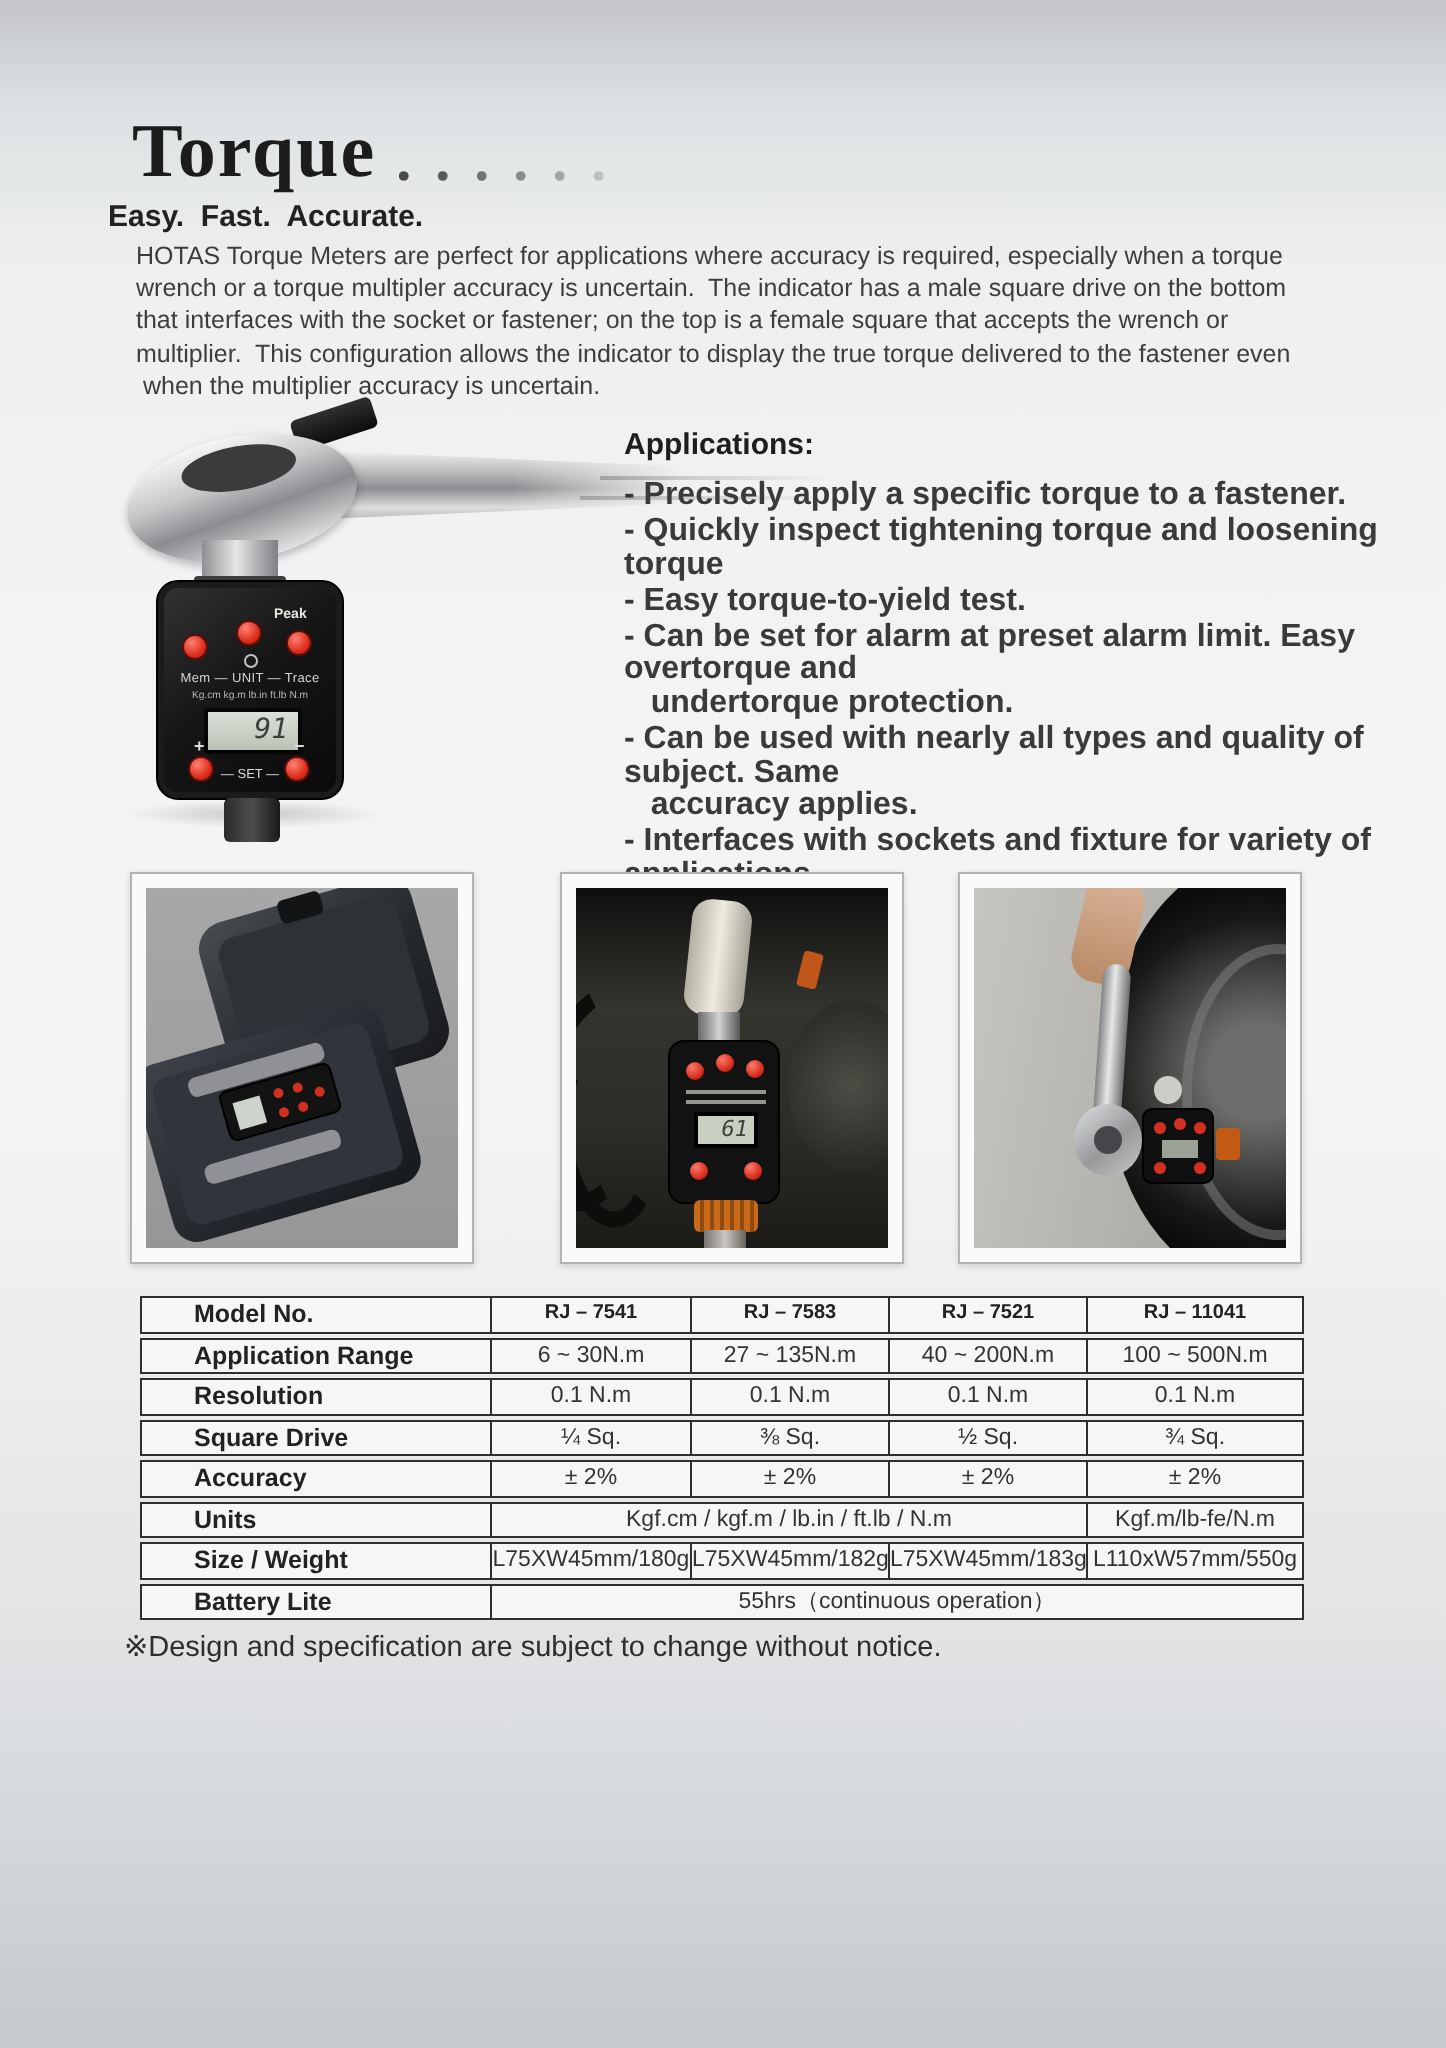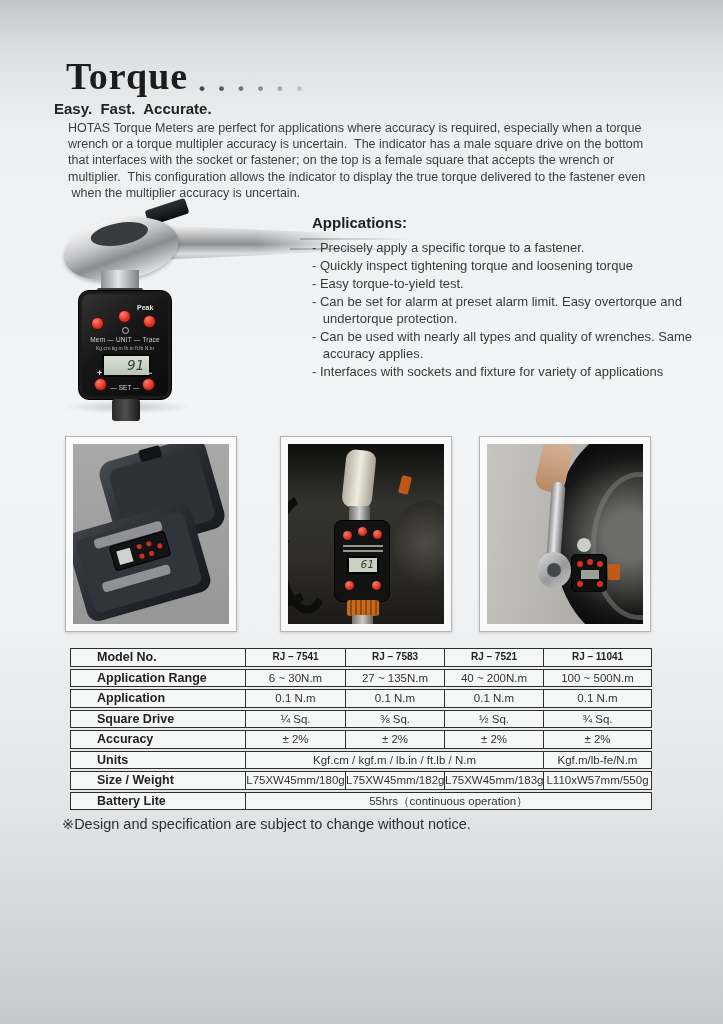--- a/index.html
+++ b/index.html
@@ -15,21 +15,21 @@
   .dots {
     font-size:30px; font-weight:bold; letter-spacing:12px; margin-left:10px; color:#4a4a4a;
     -webkit-mask-image:linear-gradient(to right,#000 10%,rgba(0,0,0,0.12) 100%);
     mask-image:linear-gradient(to right,#000 10%,rgba(0,0,0,0.12) 100%);
   }
   .tagline { position:absolute; left:54px; top:100px; font-size:15px; font-weight:bold; color:#222; white-space:pre; }
   .intro { position:absolute; left:68px; top:120px; width:648px; font-size:12.5px; line-height:16.2px; color:#3d3d3d; white-space:pre-wrap; }
   
   .apps { position:absolute; left:312px; top:214px; width:408px; }
   .apps-heading { font-size:15px; font-weight:bold; color:#1e1e1e; margin-bottom:9px; }
-  .app-item { font-size:13px; line-height:16.6px; color:#3a3a3a; white-space:pre-wrap; margin-bottom:1.5px; }
+  .app-item { font-size:16px; line-height:16.6px; color:#3a3a3a; white-space:pre-wrap; margin-bottom:1.5px;font-weight:bold; }
   
   .hero { position:absolute; left:0; top:200px; width:420px; height:235px; }
   .hero * { position:absolute; }
   .wrench-handle {
     left:150px; top:25px; width:195px; height:35px;
     background:linear-gradient(180deg,#f2f2f2 0%,#bcbdbf 30%,#8d8e91 55%,#dcddde 82%,#b9babc 100%);
     clip-path:polygon(0 0,100% 24%,100% 76%,0 100%);
     -webkit-mask-image:linear-gradient(to right,#000 55%,transparent 98%);
     mask-image:linear-gradient(to right,#000 55%,transparent 98%);
   }
@@ -186,21 +186,21 @@
     <div class="drive-stub"></div>
   </div>
 
   <div class="apps">
     <div class="apps-heading">Applications:</div>
     <div class="app-item">- Precisely apply a specific torque to a fastener.</div>
     <div class="app-item">- Quickly inspect tightening torque and loosening torque</div>
     <div class="app-item">- Easy torque-to-yield test.</div>
     <div class="app-item">- Can be set for alarm at preset alarm limit. Easy overtorque and
    undertorque protection.</div>
-    <div class="app-item">- Can be used with nearly all types and quality of wrenches. Same
+    <div class="app-item">- Can be used with nearly all types and quality of subject. Same
    accuracy applies.</div>
     <div class="app-item">- Interfaces with sockets and fixture for variety of applications</div>
   </div>
 
   <div class="photo-frame pf1">
     <div class="photo ph-case">
       <div class="case-lid">
         <div class="lid-inset"></div>
         <div class="lid-clasp"></div>
       </div>
@@ -276,21 +276,21 @@
       <div class="tcell c-val4 c-model">RJ – 11041</div>
     </div>
     <div class="trow">
       <div class="tcell c-label">Application Range</div>
       <div class="tcell c-val">6 ~ 30N.m</div>
       <div class="tcell c-val2">27 ~ 135N.m</div>
       <div class="tcell c-val3">40 ~ 200N.m</div>
       <div class="tcell c-val4">100 ~ 500N.m</div>
     </div>
     <div class="trow">
-      <div class="tcell c-label">Application</div>
+      <div class="tcell c-label">Resolution</div>
       <div class="tcell c-val">0.1 N.m</div>
       <div class="tcell c-val2">0.1 N.m</div>
       <div class="tcell c-val3">0.1 N.m</div>
       <div class="tcell c-val4">0.1 N.m</div>
     </div>
     <div class="trow">
       <div class="tcell c-label">Square Drive</div>
       <div class="tcell c-val">¼ Sq.</div>
       <div class="tcell c-val2">⅜ Sq.</div>
       <div class="tcell c-val3">½ Sq.</div>

